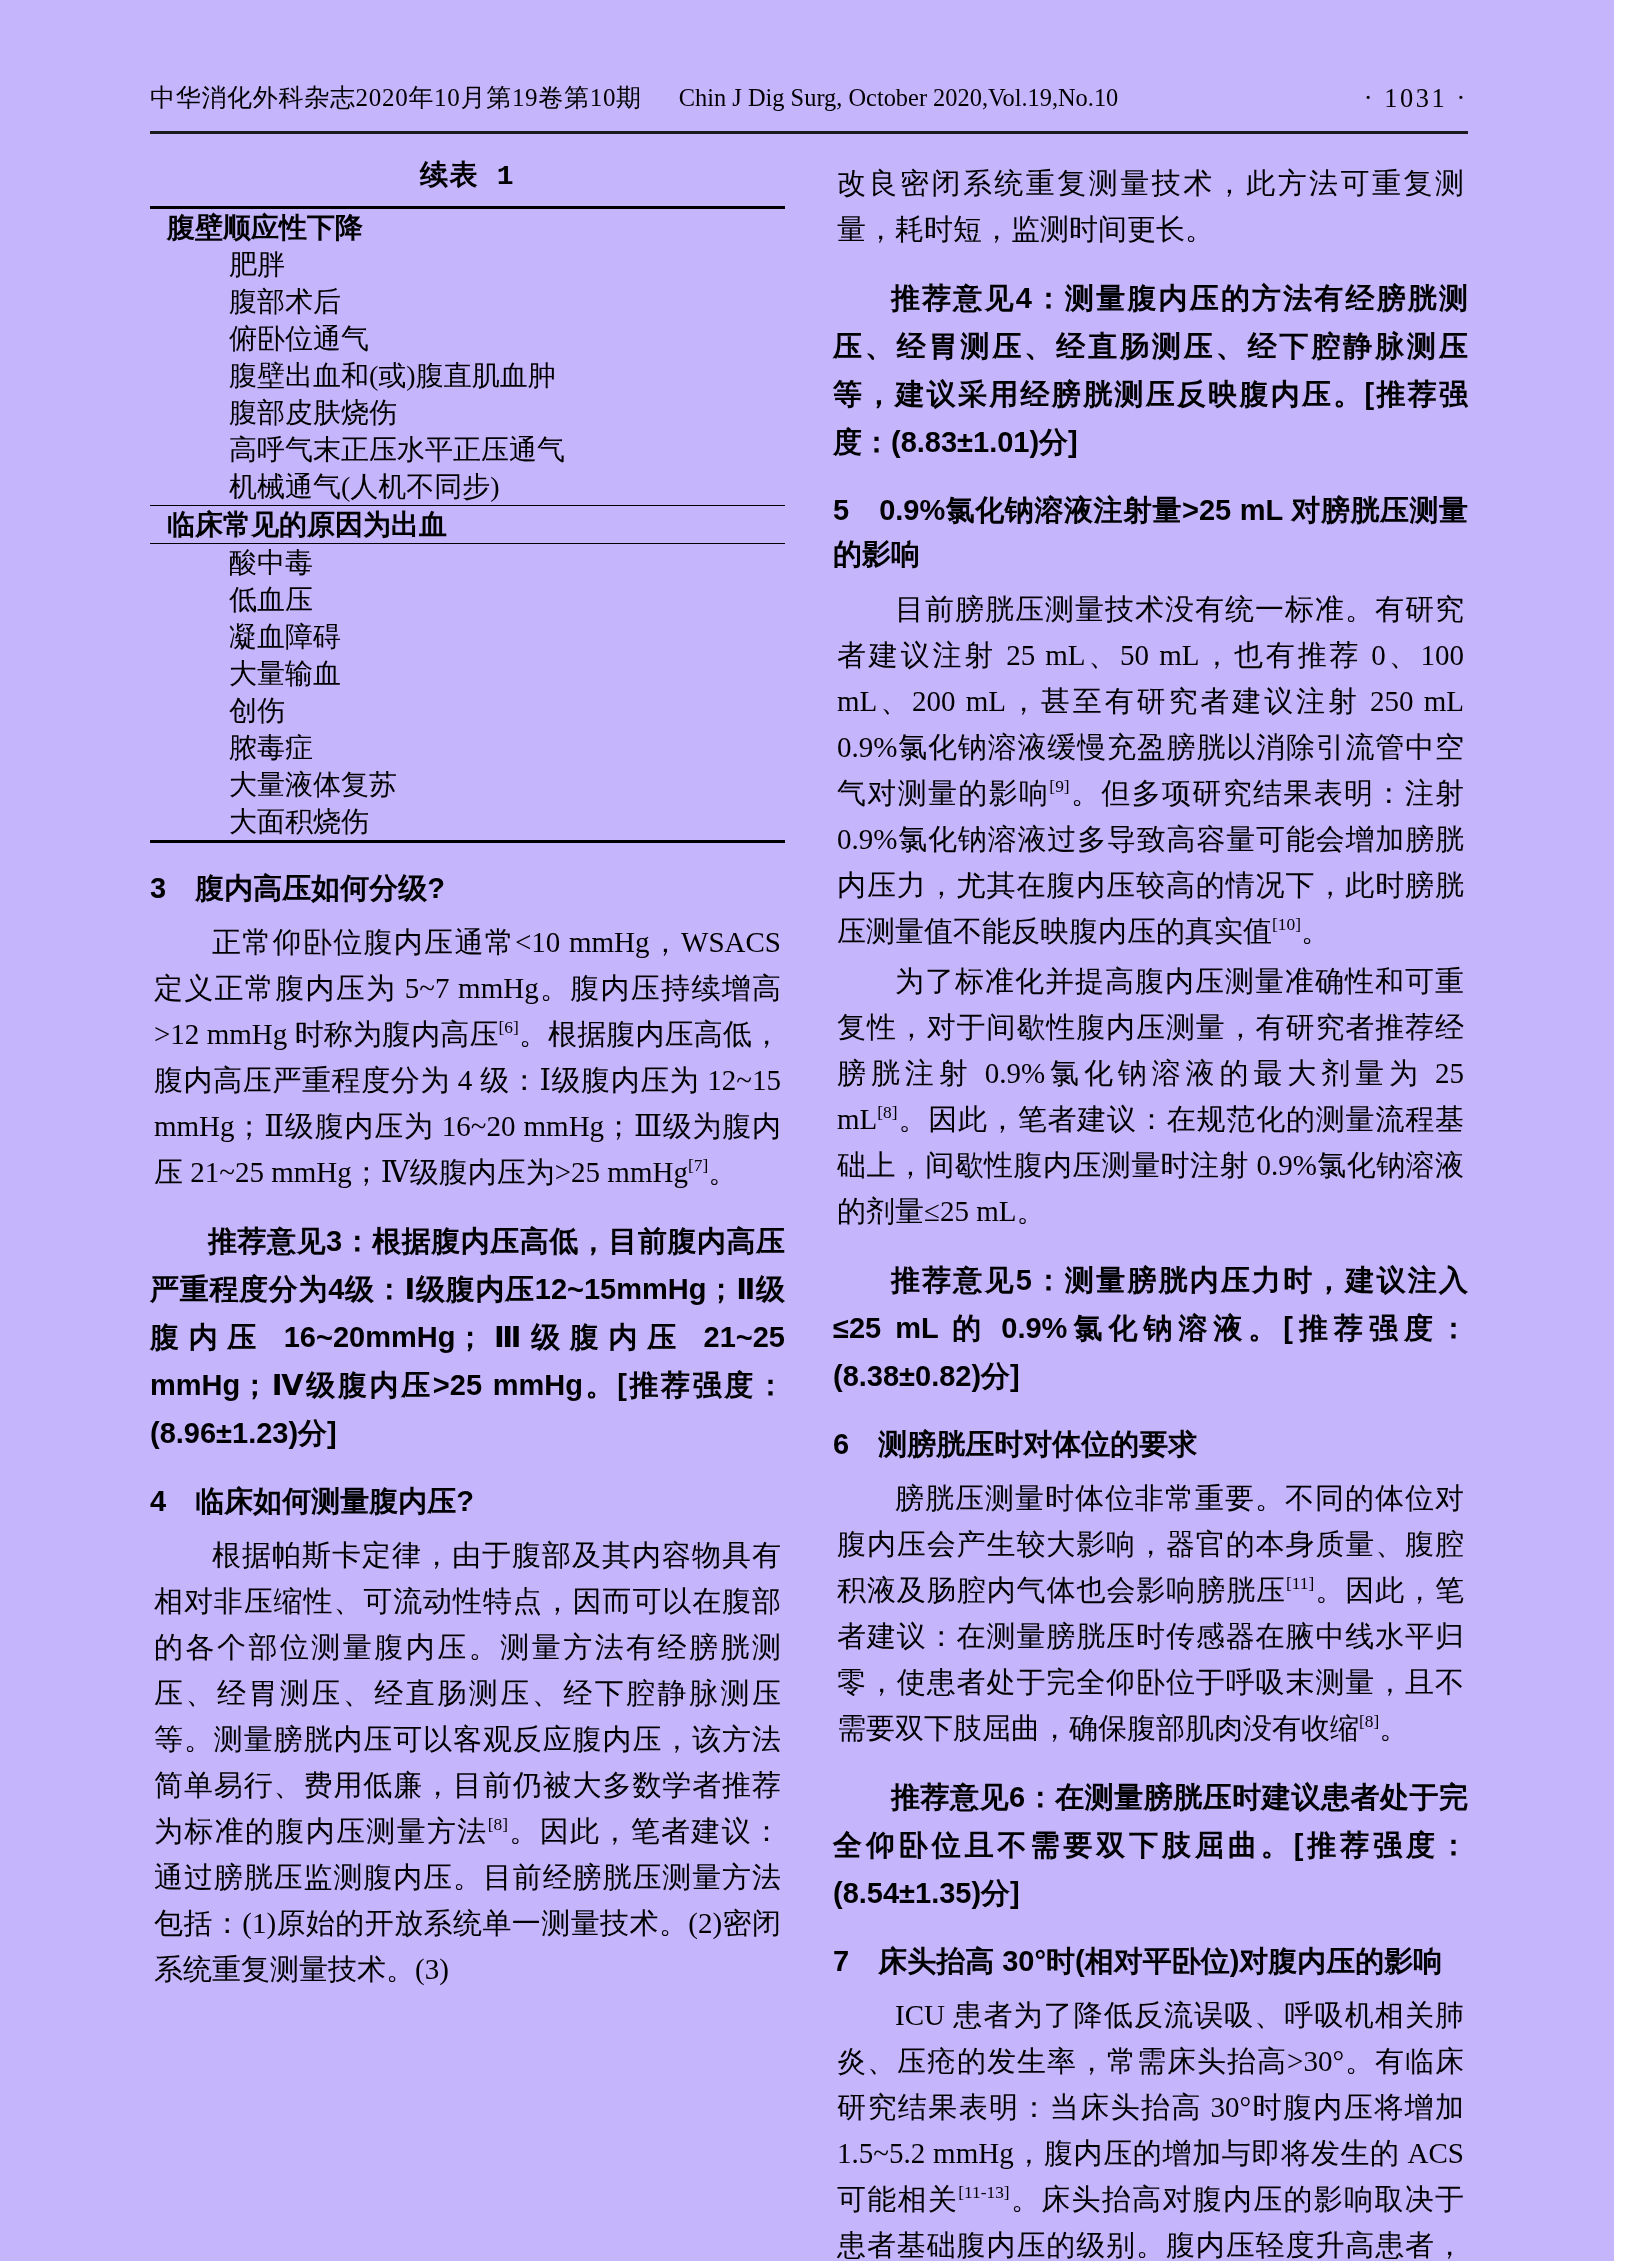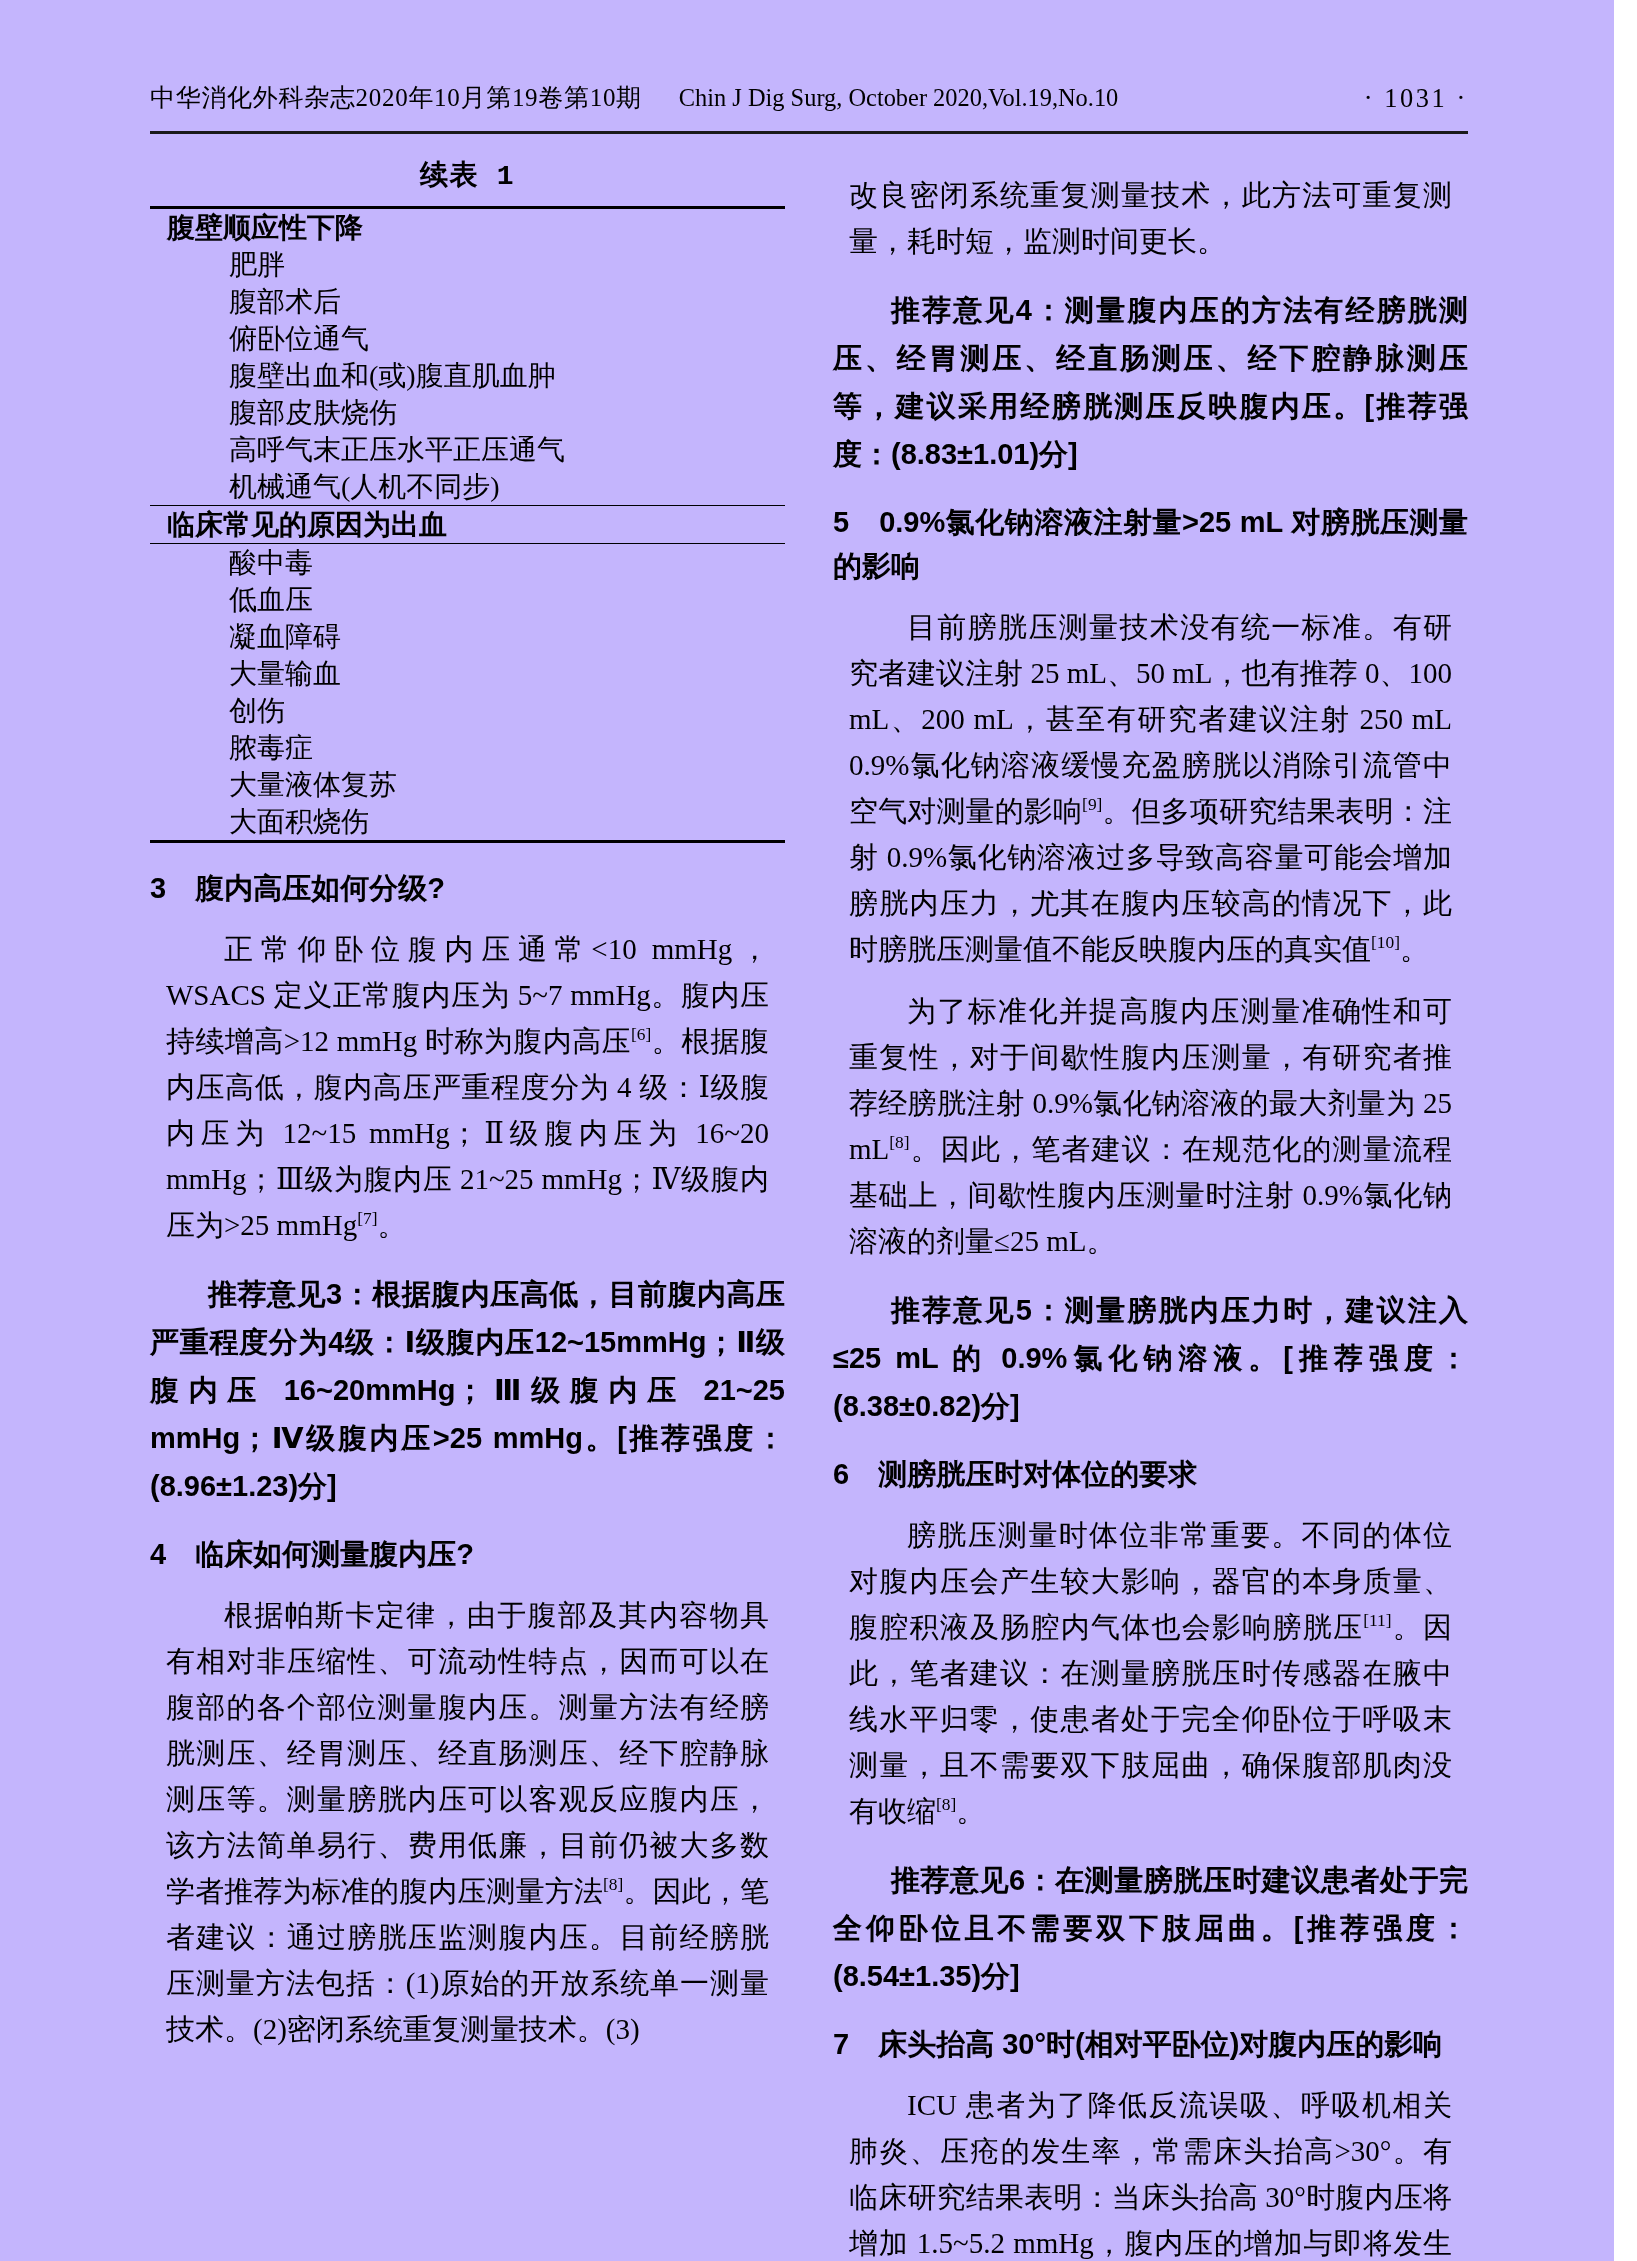--- a/index.html
+++ b/index.html
@@ -33,21 +33,21 @@
     margin-bottom:12px;letter-spacing:1.3px;
   }
   .rule-thick{border-top:3.3px solid #000;}
   .rule-thin{border-top:1.3px solid #000;}
   .tbl-row{font-size:28px;line-height:37px;white-space:nowrap;}
   .tbl-group-header{padding-left:17px;font-weight:bold;}
   .tbl-items .tbl-item{padding-left:79px;font-size:28px;line-height:37px;}
   
   .para{
     font-size:29px;line-height:46px;
-    text-align:justify;margin:16px;
+    text-align:justify;margin:4px;
   }
   .indent{text-indent:2em;}
   .rec{
     font-family:"Liberation Sans","DejaVu Sans",sans-serif;
     font-weight:bold;
     font-size:29px;line-height:48px;
     text-align:justify;text-indent:2em;
     margin:22px 0;
   }
   .sec-heading{

